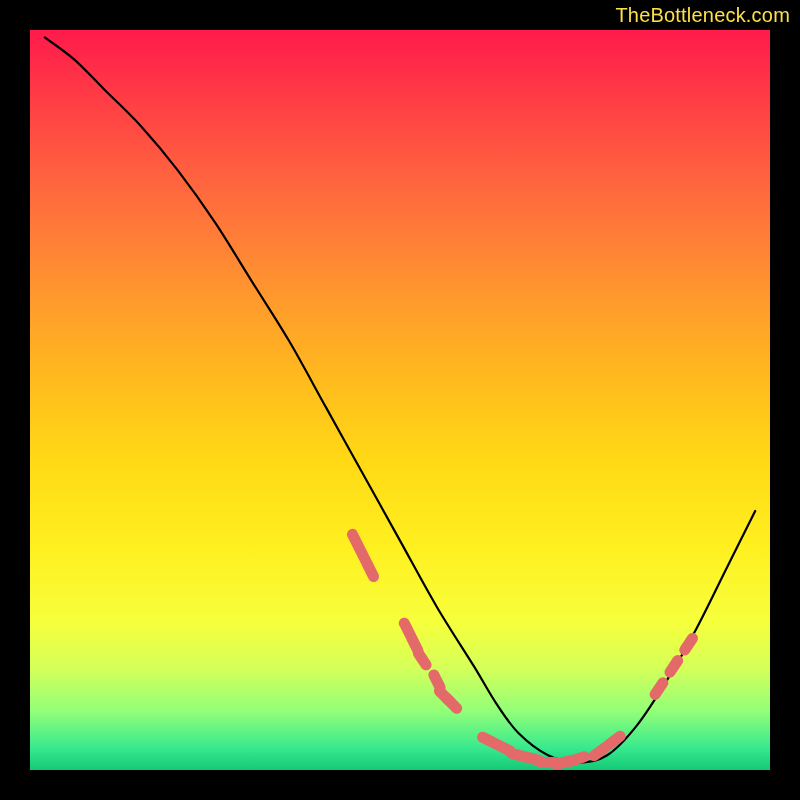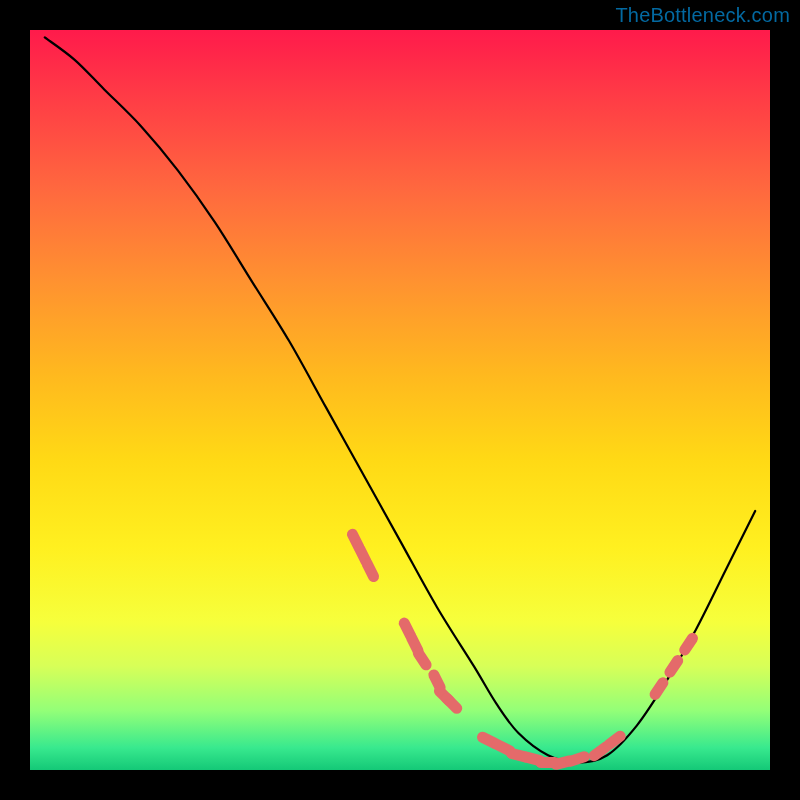--- a/index.html
+++ b/index.html
@@ -14,21 +14,21 @@
   .frame {
     position: relative;
     width: 800px;
     height: 800px;
     background: #000;
   }
   .watermark {
     position: absolute;
     top: 4px;
     right: 10px;
-    color: #0369a1;
+    color: #fde047;
     font-size: 20px;
     font-weight: 500;
     letter-spacing: 0.2px;
     z-index: 50;
   }
   .plot {
     position: absolute;
     left: 30px;
     top: 30px;
     width: 740px;

